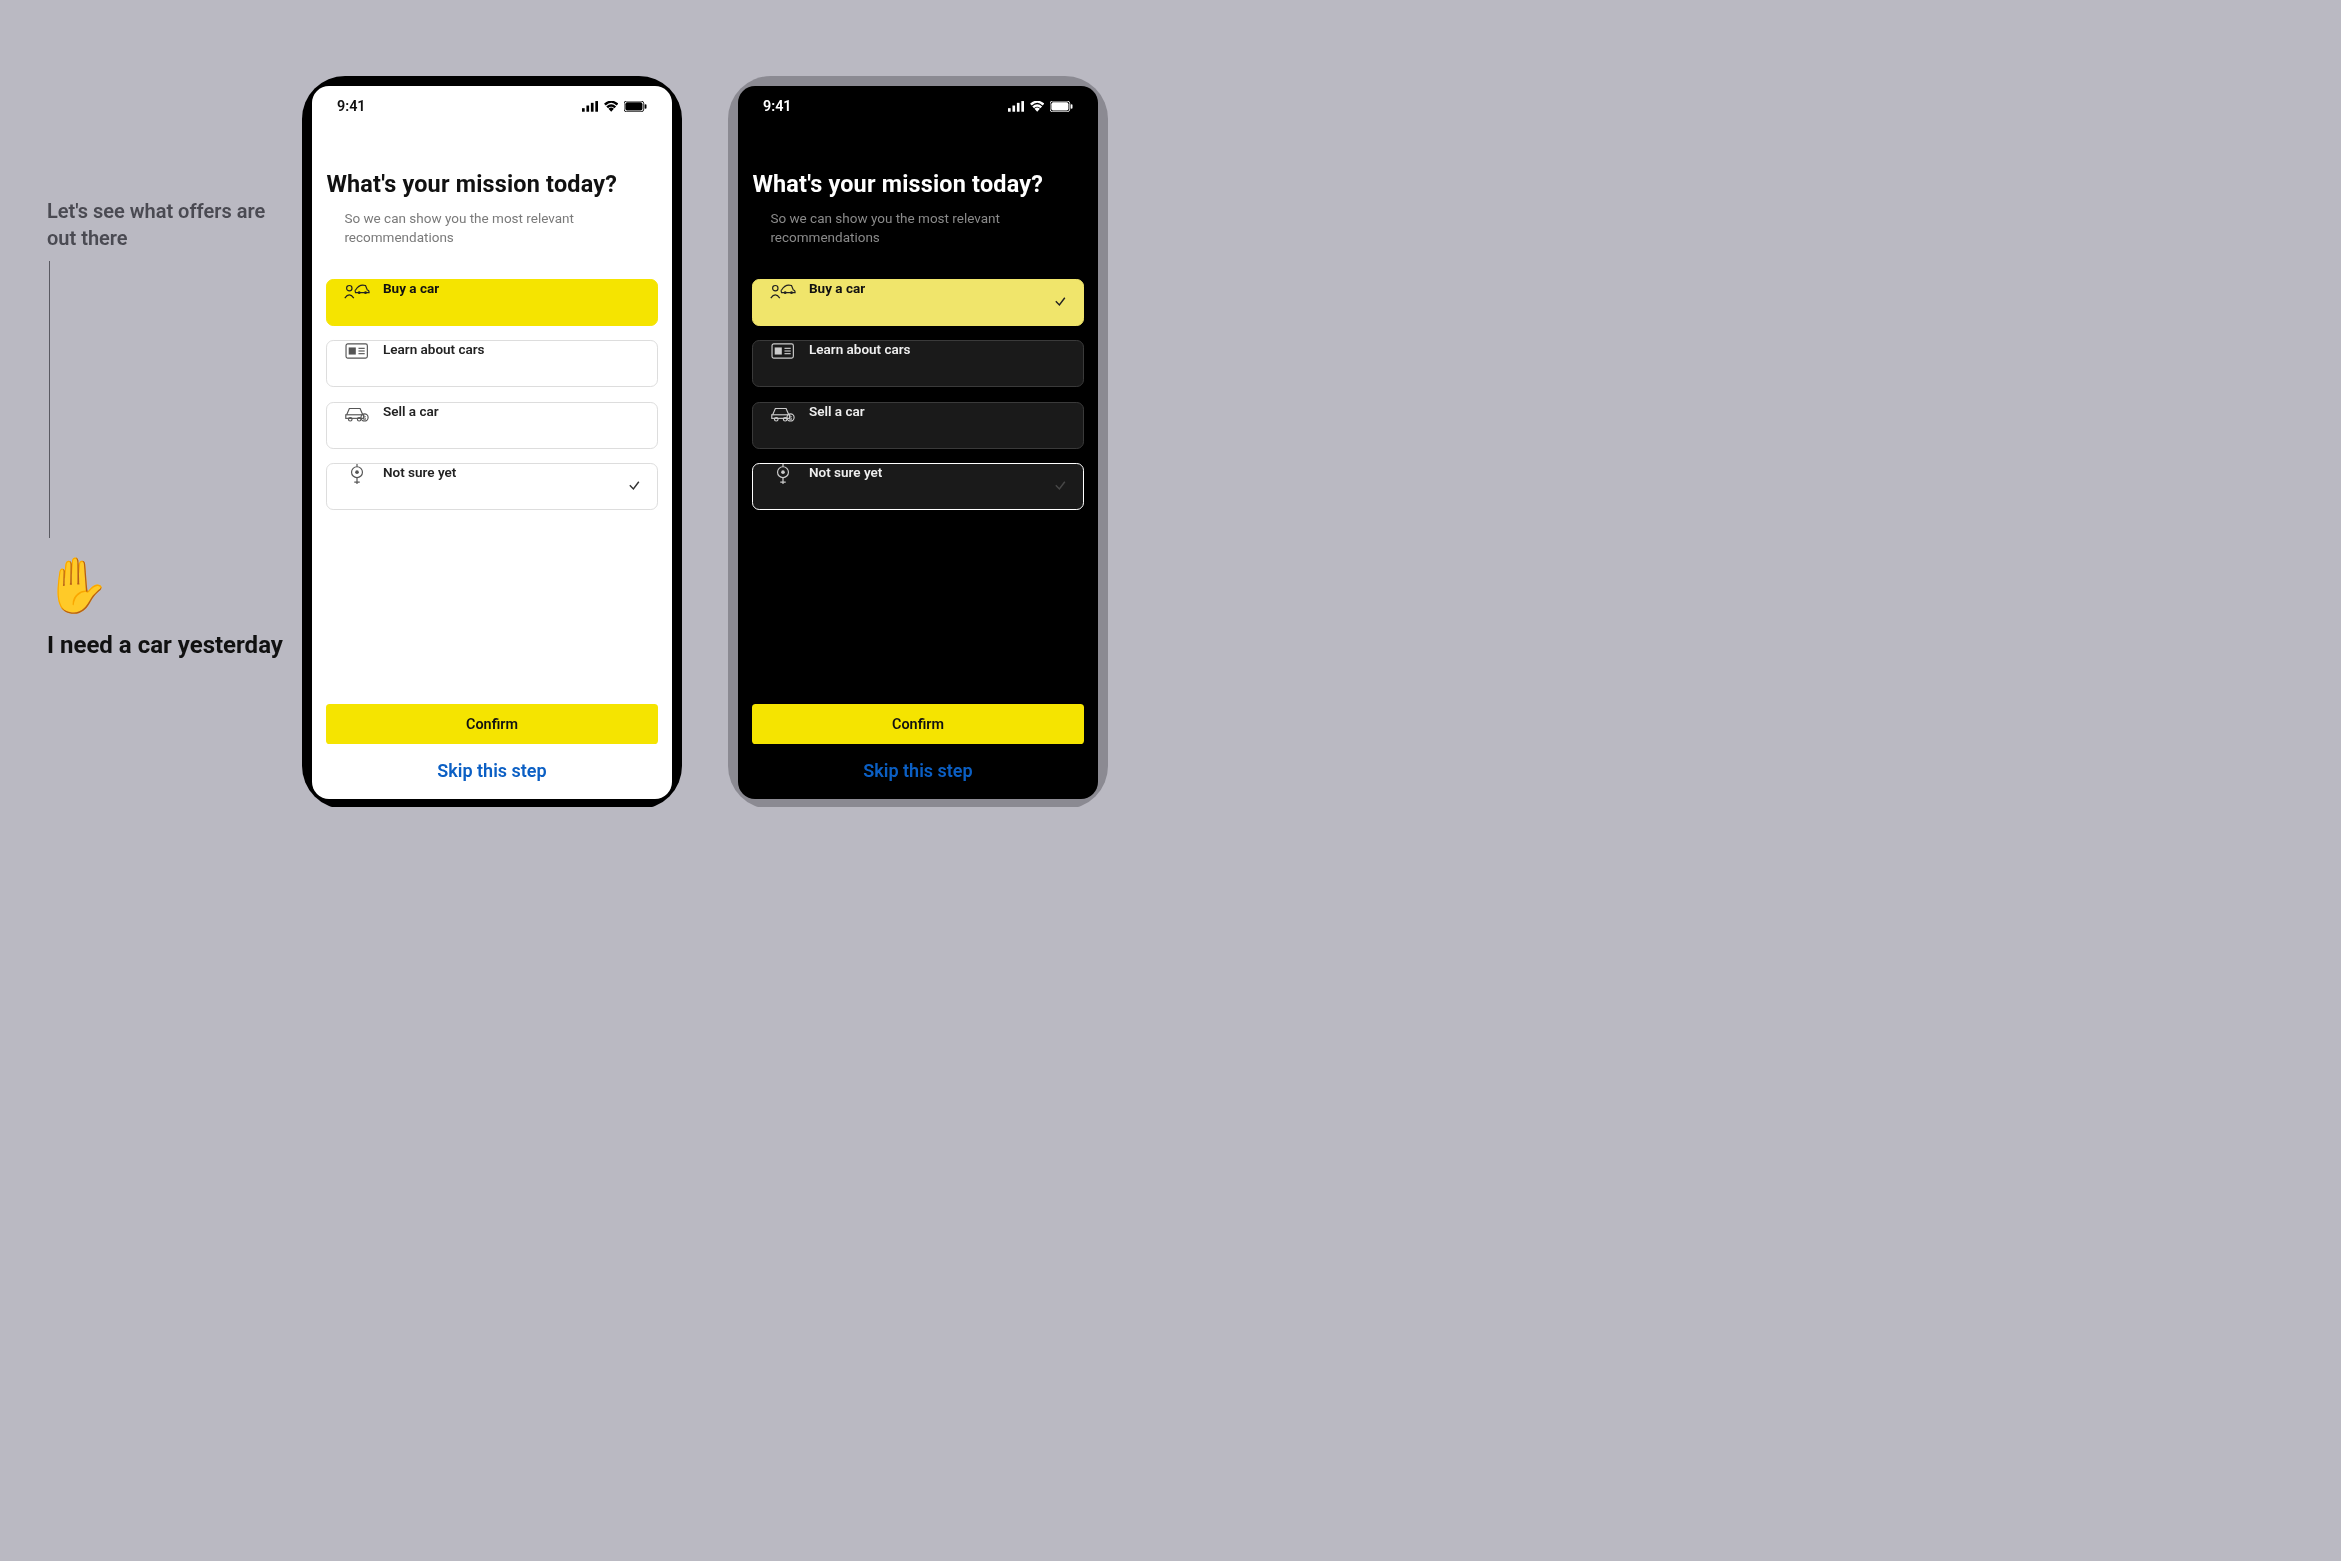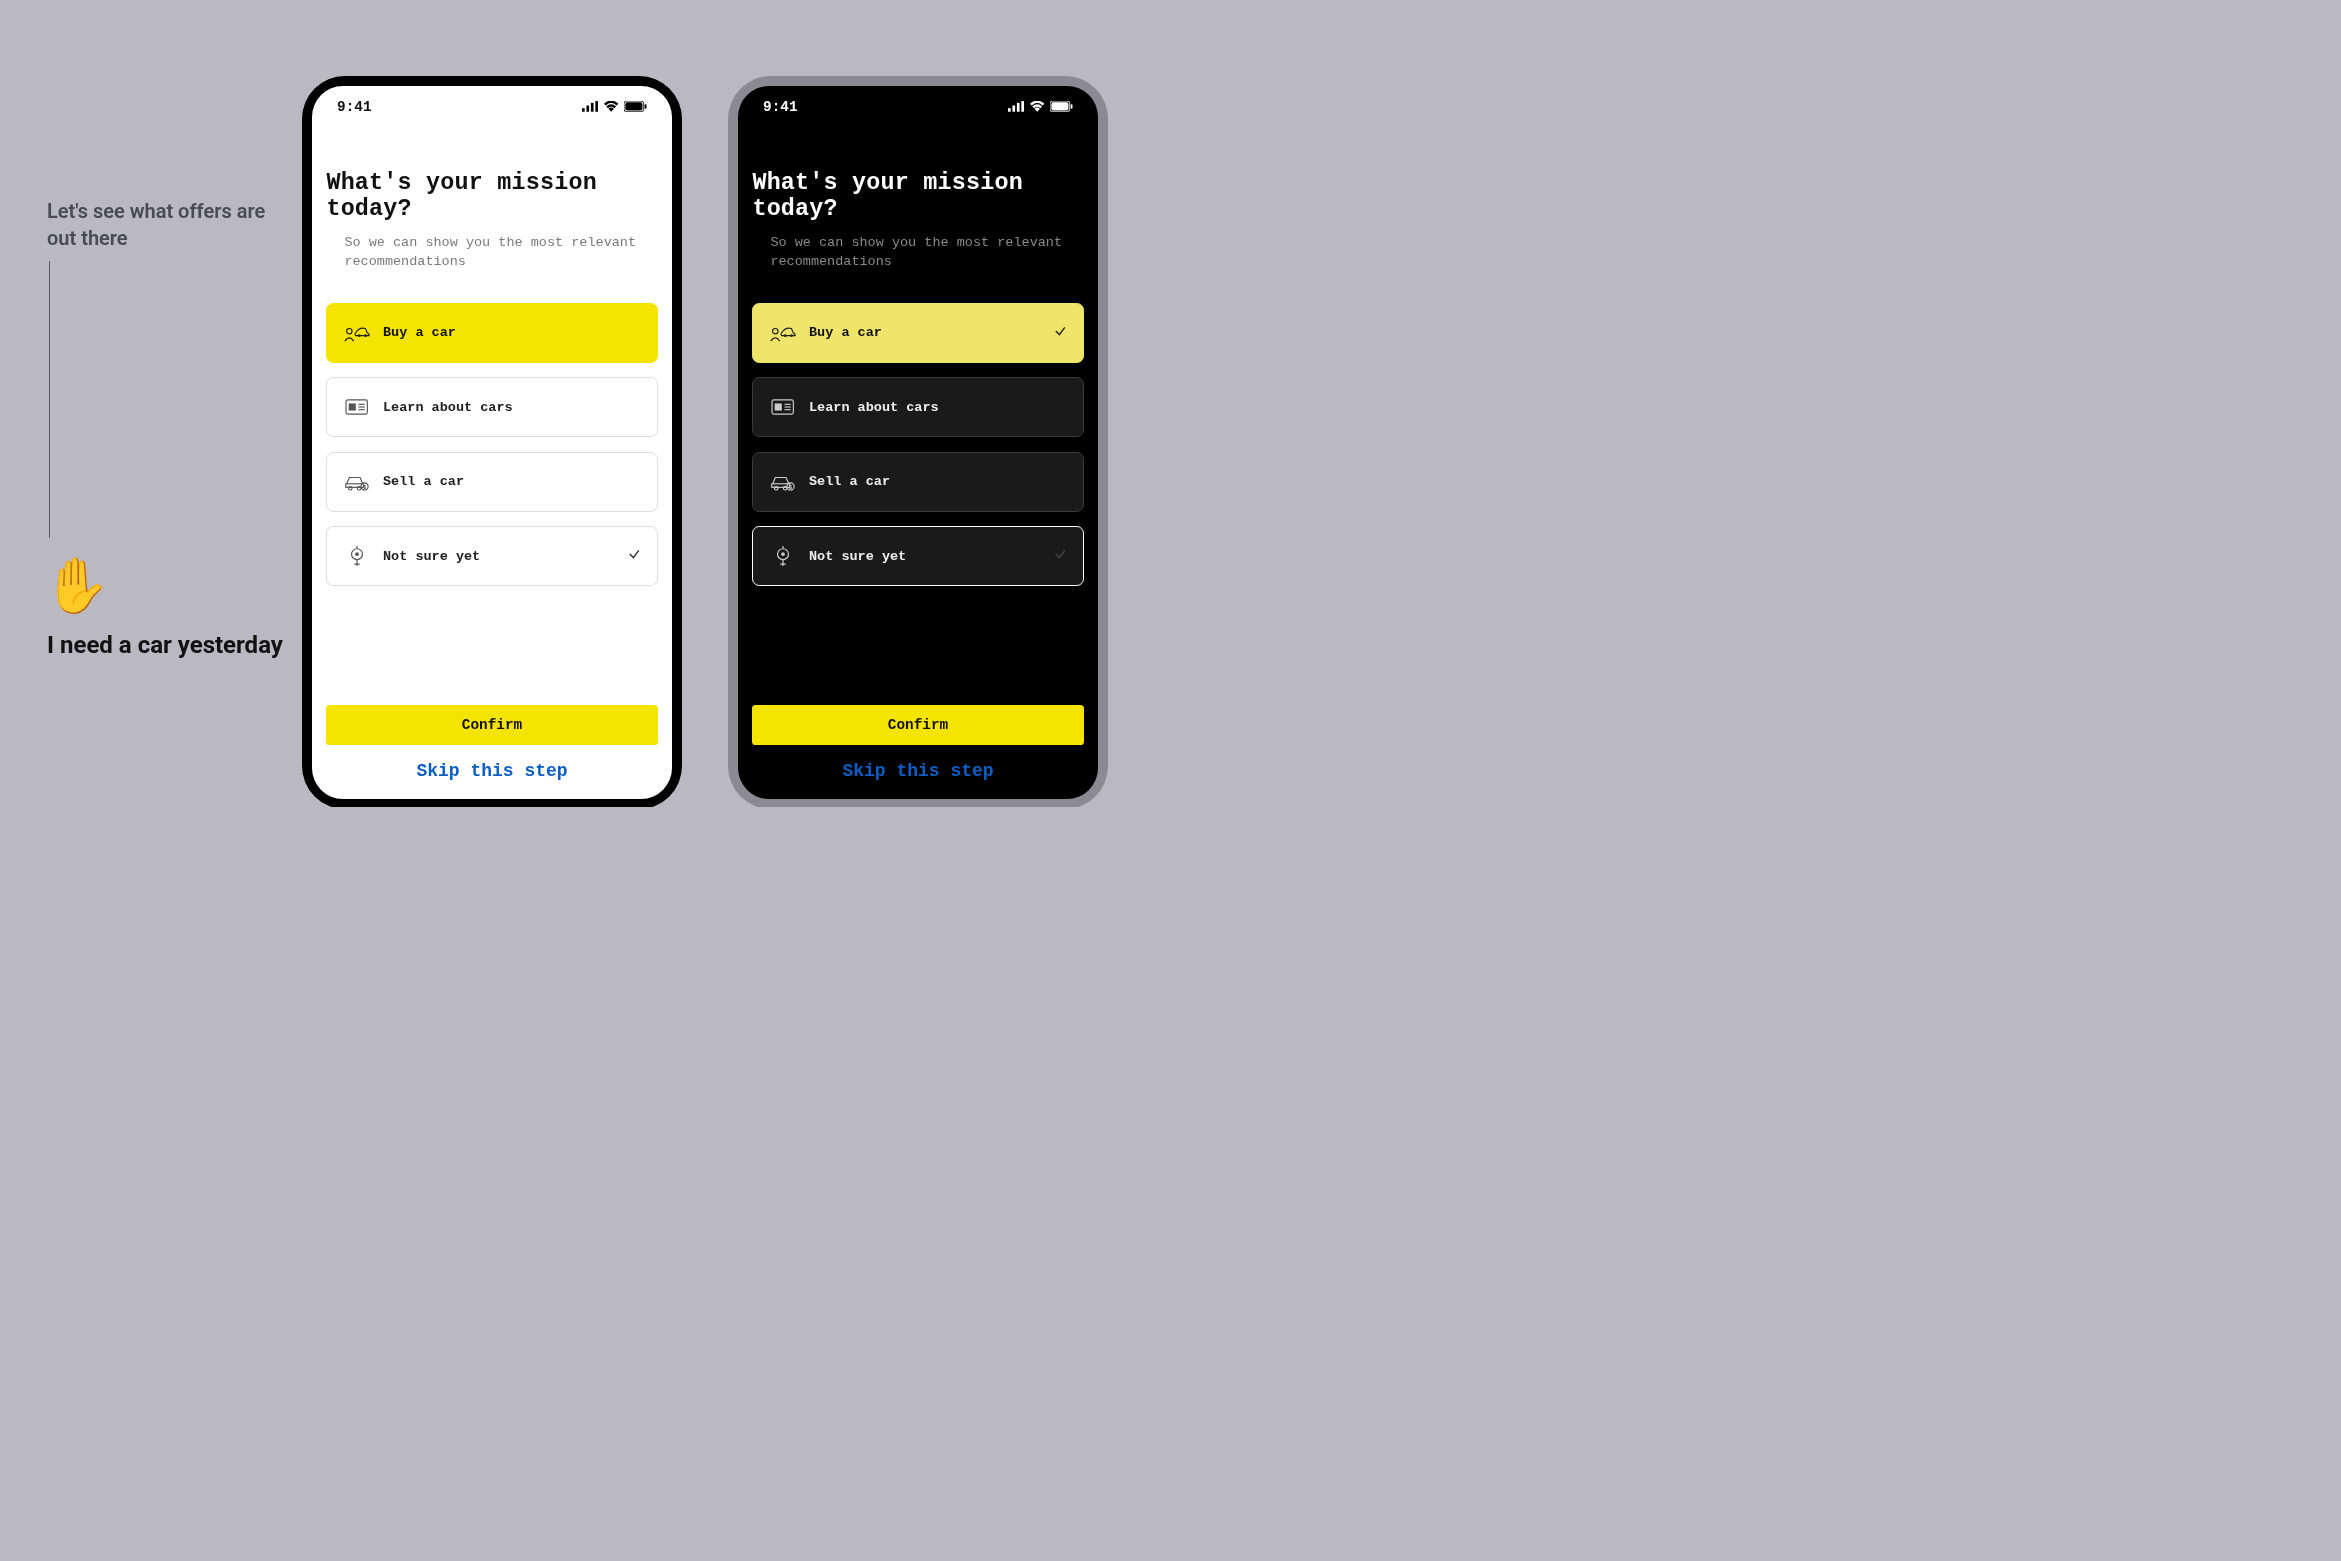--- a/index.html
+++ b/index.html
@@ -58,24 +58,23 @@
     background: #000;
   }
   .phone-dark {
     left: 728px;
     top: 76px;
     background: #8b8a92;
   }
   .screen {
     width: 100%;
     height: 100%;
-    border-radius: 31px;
+    border-radius: 17px;
     overflow: hidden;
     position: relative;
-    font-family: Liberation Mono, monospace;
   }
   .screen-light { background: #fff; color: #111; }
   .screen-dark  { background: #000; color: #fff; }
   .statusbar {
     height: 41px;
     display: flex;
     align-items: center;
     justify-content: space-between;
     padding: 0 25px;
     font-size: 14.4px;
@@ -100,24 +99,23 @@
   }
   .screen-light .subtitle { color: #7a7a7a; }
   .screen-dark  .subtitle { color: #8a8a8a; }
   .options {
     margin-top: 31px;
     display: flex;
     flex-direction: column;
     gap: 14.4px;
   }
   .option {
-    height: 60px;
+    height: 47px;
     border-radius: 7.2px;
     display: flex;
-    align-items: center;
     padding: 0 16px;
     font-size: 13.5px;
     font-weight: 600;
     cursor: pointer;
     position: relative;
   }
   .screen-light .option { border: 0.9px solid #ddd; background: #fff; color: #222; }
   .screen-dark  .option { border: 0.9px solid #3a3a3a; background: #1a1a1a; color: #eee; }
   .option.highlight {
     background: #f5e400 !important;

